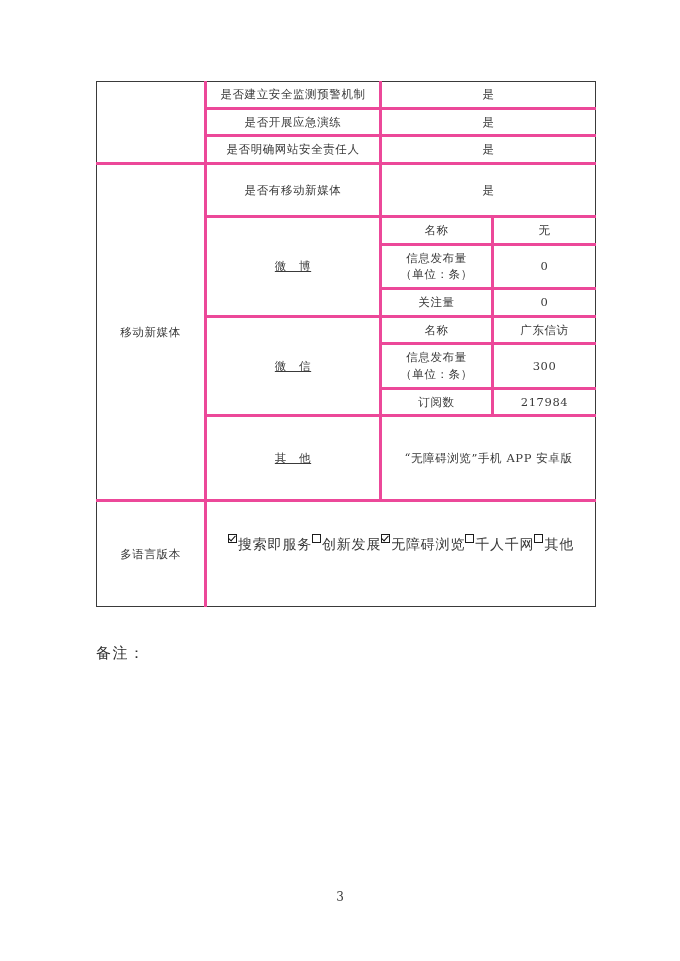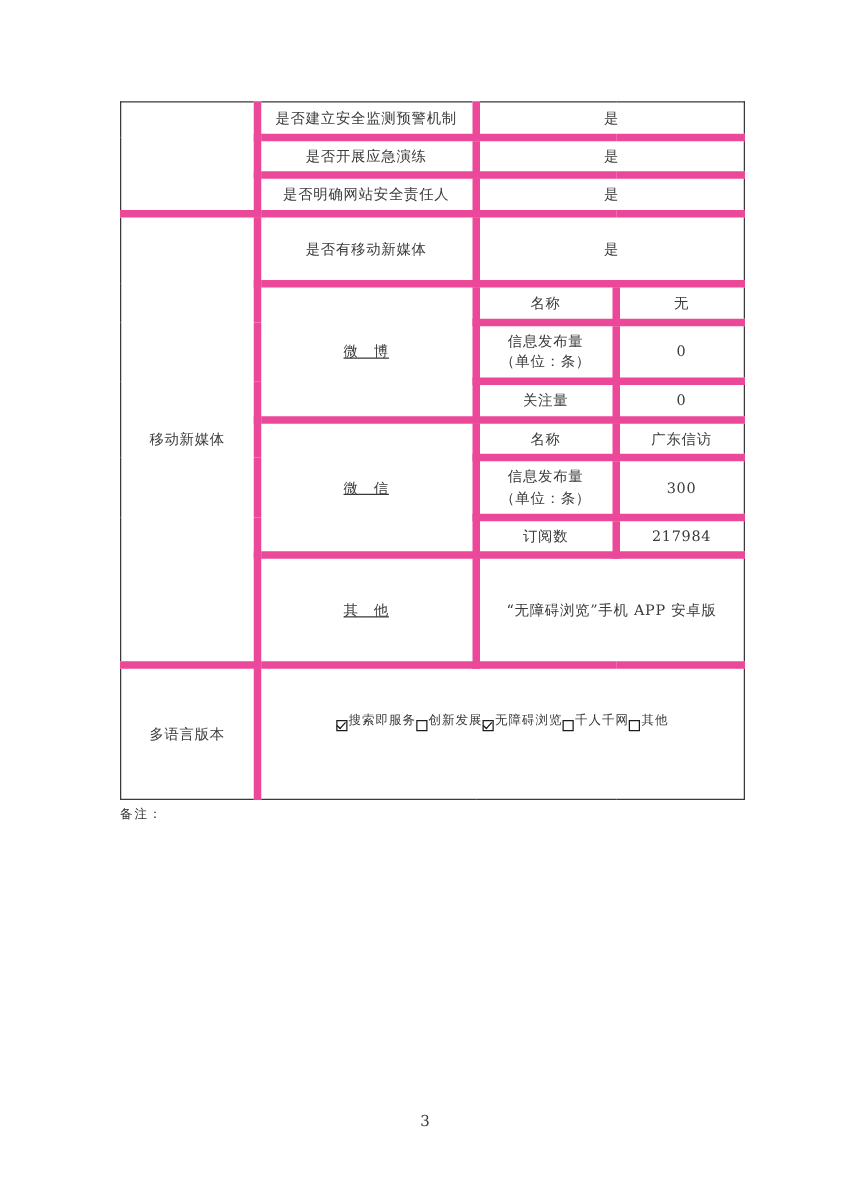--- a/index.html
+++ b/index.html
@@ -26,21 +26,21 @@
   
   .form-table {
     position: absolute;
     left: 96px;
     top: 81px;
     width: 499px;
     border-collapse: collapse;
     table-layout: fixed;
   }
   .form-table td {
-    border: 6px solid #ec4899;
+    border: 3px solid #ec4899;
     padding: 4px 3px;
     text-align: center;
     vertical-align: middle;
     font-size: 11.5px;
     line-height: 1.45;
     color: #3a3a3a;
     font-family: "DejaVu Serif", "Liberation Serif", serif;
     letter-spacing: 0.6px;
   }
   .form-table .outer-l { border-left: 1.6px solid #3a3a3a; }
@@ -70,23 +70,23 @@
   .check-row-inner {
     display: flex;
     align-items: center;
     justify-content: center;
     flex-wrap: nowrap;
     gap: 0;
     padding: 2px 0 22px 0;
   }
   .chk-item {
     display: inline-flex;
-    align-items: flex-end;
+    align-items: flex-start;
     white-space: nowrap;
-    font-size: 10px;
+    font-size: 14px;
     letter-spacing: 0.8px;
     color: #3a3a3a;
   }
   .chk-box {
     display: inline-block;
     width: 9px;
     height: 9px;
     border: 1.4px solid #1c1c1c;
     margin-right: 1px;
     position: relative;
@@ -103,21 +103,21 @@
     border-right: 1.6px solid #111;
     border-bottom: 1.6px solid #111;
     transform: rotate(42deg);
   }
 
   
   .remark {
     position: absolute;
     left: 96px;
     top: 644px;
-    font-size: 10px;
+    font-size: 15px;
     letter-spacing: 1.5px;
     color: #2e2e2e;
     font-family: "DejaVu Serif", "Liberation Serif", serif;
   }
 
   
   .page-number {
     position: absolute;
     left: 0;
     top: 890px;

